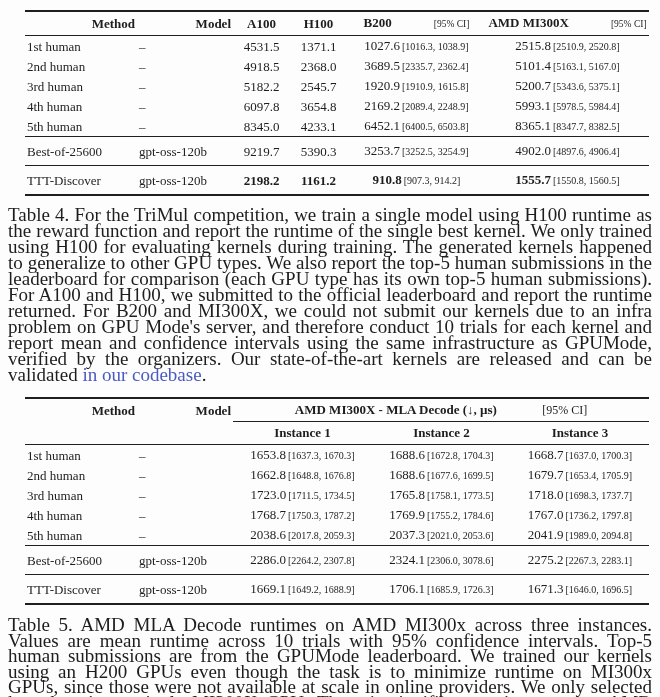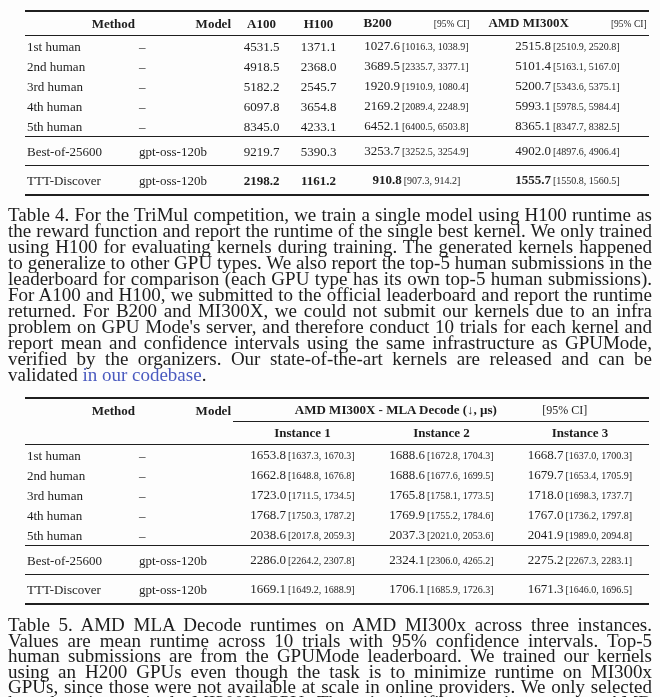--- a/index.html
+++ b/index.html
@@ -77,29 +77,29 @@
         <td class="num">4531.5</td>
         <td class="num">1371.1</td>
         <td class="num"><span>1027.6</span><span class="ci">[1016.3, 1038.9]</span></td>
         <td class="num"><span>2515.8</span><span class="ci">[2510.9, 2520.8]</span></td>
       </tr>
       <tr>
         <td class="left">2nd human</td>
         <td class="left">–</td>
         <td class="num">4918.5</td>
         <td class="num">2368.0</td>
-        <td class="num"><span>3689.5</span><span class="ci">[2335.7, 3377.1]</span></td>
+        <td class="num"><span>3689.5</span><span class="ci">[2335.7, 2362.4]</span></td>
         <td class="num"><span>5101.4</span><span class="ci">[5163.1, 5167.0]</span></td>
       </tr>
       <tr>
         <td class="left">3rd human</td>
         <td class="left">–</td>
         <td class="num">5182.2</td>
         <td class="num">2545.7</td>
-        <td class="num"><span>1920.9</span><span class="ci">[1910.9, 1080.4]</span></td>
+        <td class="num"><span>1920.9</span><span class="ci">[1910.9, 1615.8]</span></td>
         <td class="num"><span>5200.7</span><span class="ci">[5343.6, 5375.1]</span></td>
       </tr>
       <tr>
         <td class="left">4th human</td>
         <td class="left">–</td>
         <td class="num">6097.8</td>
         <td class="num">3654.8</td>
         <td class="num"><span>2169.2</span><span class="ci">[2089.4, 2248.9]</span></td>
         <td class="num"><span>5993.1</span><span class="ci">[5978.5, 5984.4]</span></td>
       </tr>
@@ -193,21 +193,21 @@
         <td class="num"><span>2038.6</span><span class="ci">[2017.8, 2059.3]</span></td>
         <td class="num"><span>2037.3</span><span class="ci">[2021.0, 2053.6]</span></td>
         <td class="num"><span>2041.9</span><span class="ci">[1989.0, 2094.8]</span></td>
       </tr>
     </tbody>
     <tbody class="sec">
       <tr>
         <td class="left">Best-of-25600</td>
         <td class="left">gpt-oss-120b</td>
         <td class="num"><span>2286.0</span><span class="ci">[2264.2, 2307.8]</span></td>
-        <td class="num"><span>2324.1</span><span class="ci">[2306.0, 4265.2]</span></td>
+        <td class="num"><span>2324.1</span><span class="ci">[2306.0, 3078.6]</span></td>
         <td class="num"><span>2275.2</span><span class="ci">[2267.3, 2283.1]</span></td>
       </tr>
     </tbody>
     <tbody class="sec">
       <tr>
         <td class="left">TTT-Discover</td>
         <td class="left">gpt-oss-120b</td>
         <td class="num"><span>1669.1</span><span class="ci">[1649.2, 1688.9]</span></td>
         <td class="num"><span>1706.1</span><span class="ci">[1685.9, 1726.3]</span></td>
         <td class="num"><span>1671.3</span><span class="ci">[1646.0, 1696.5]</span></td>

